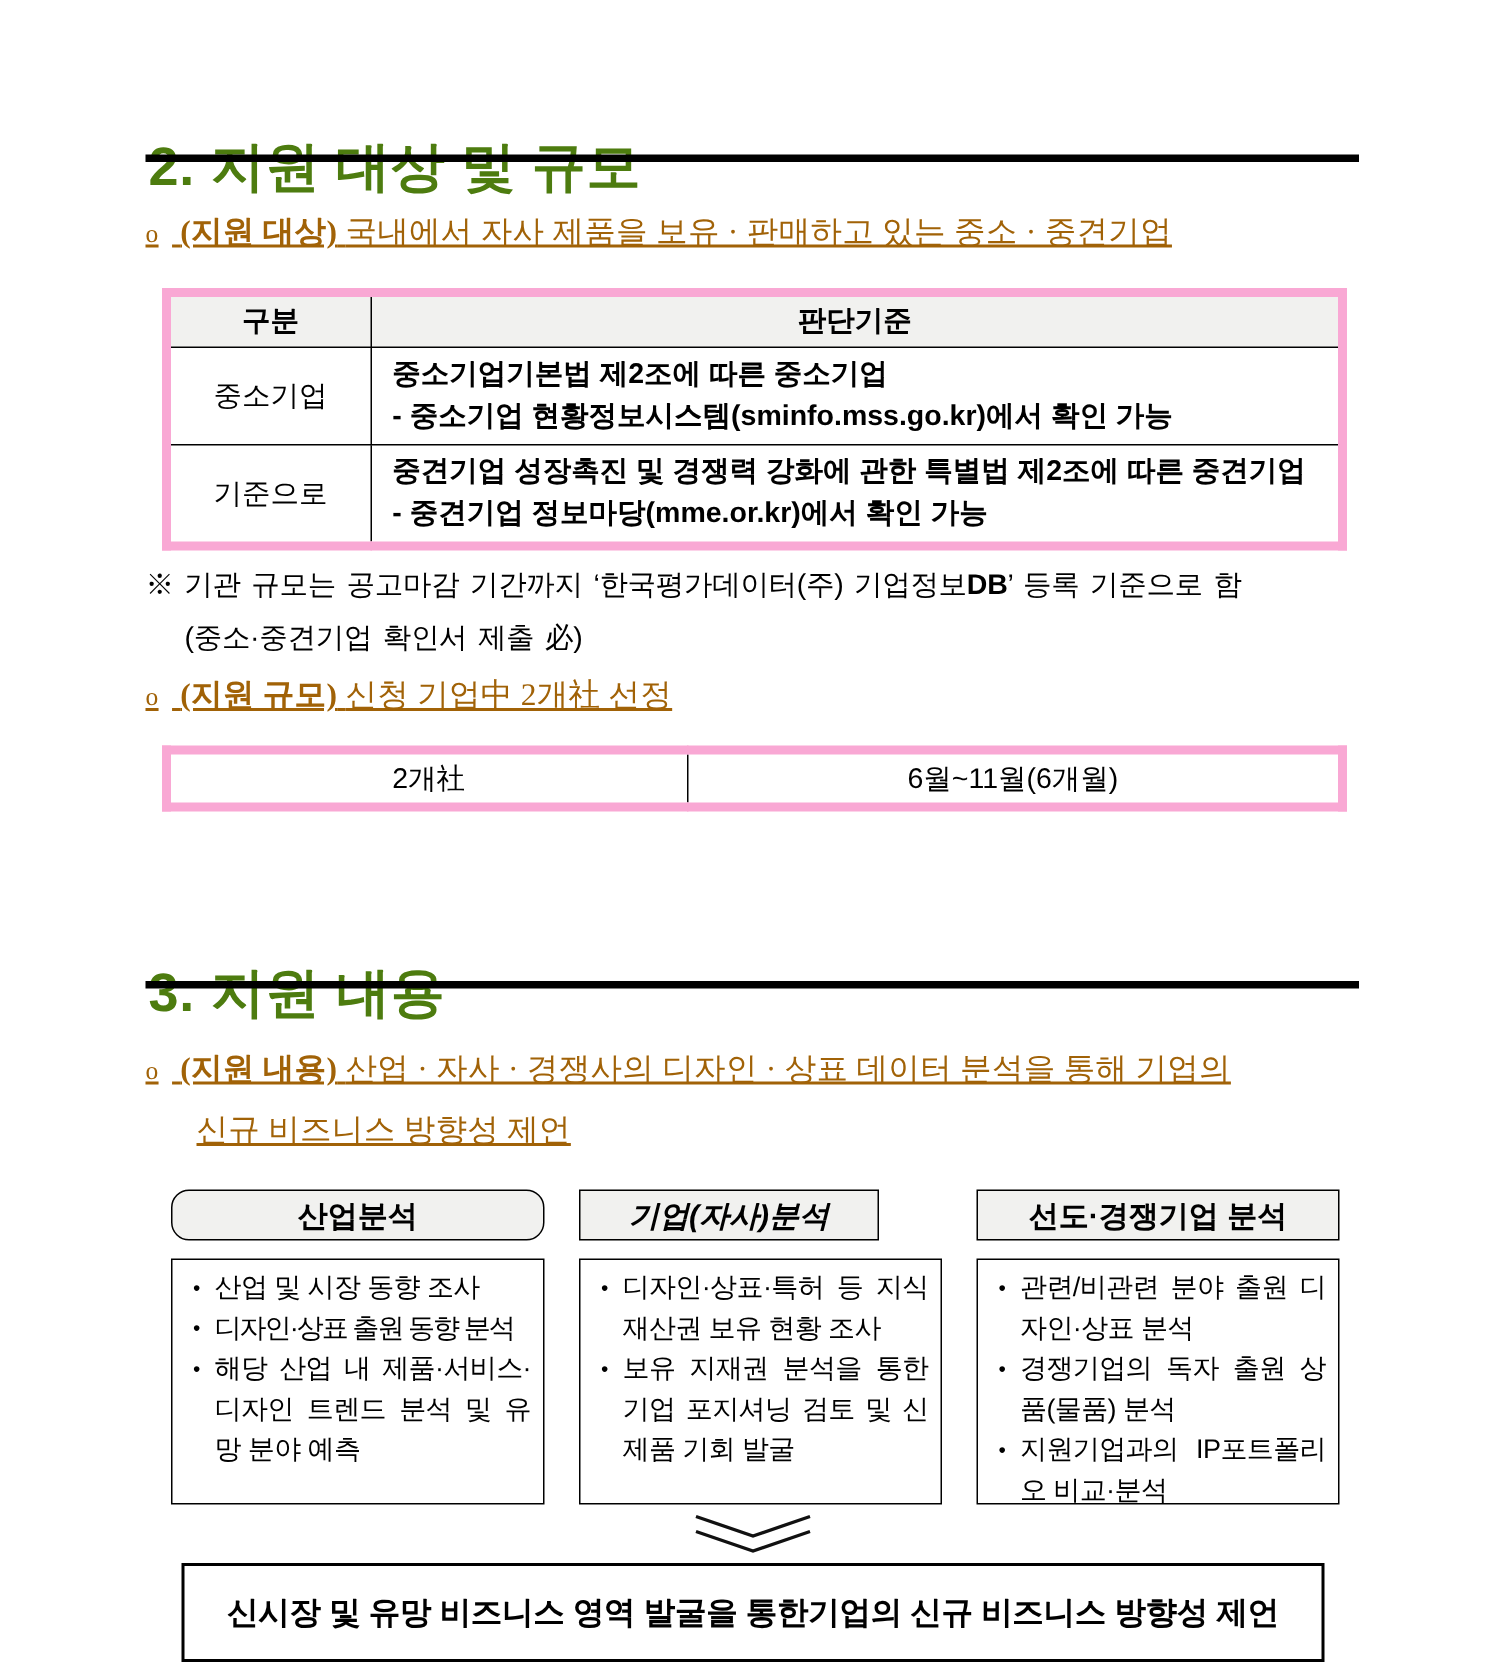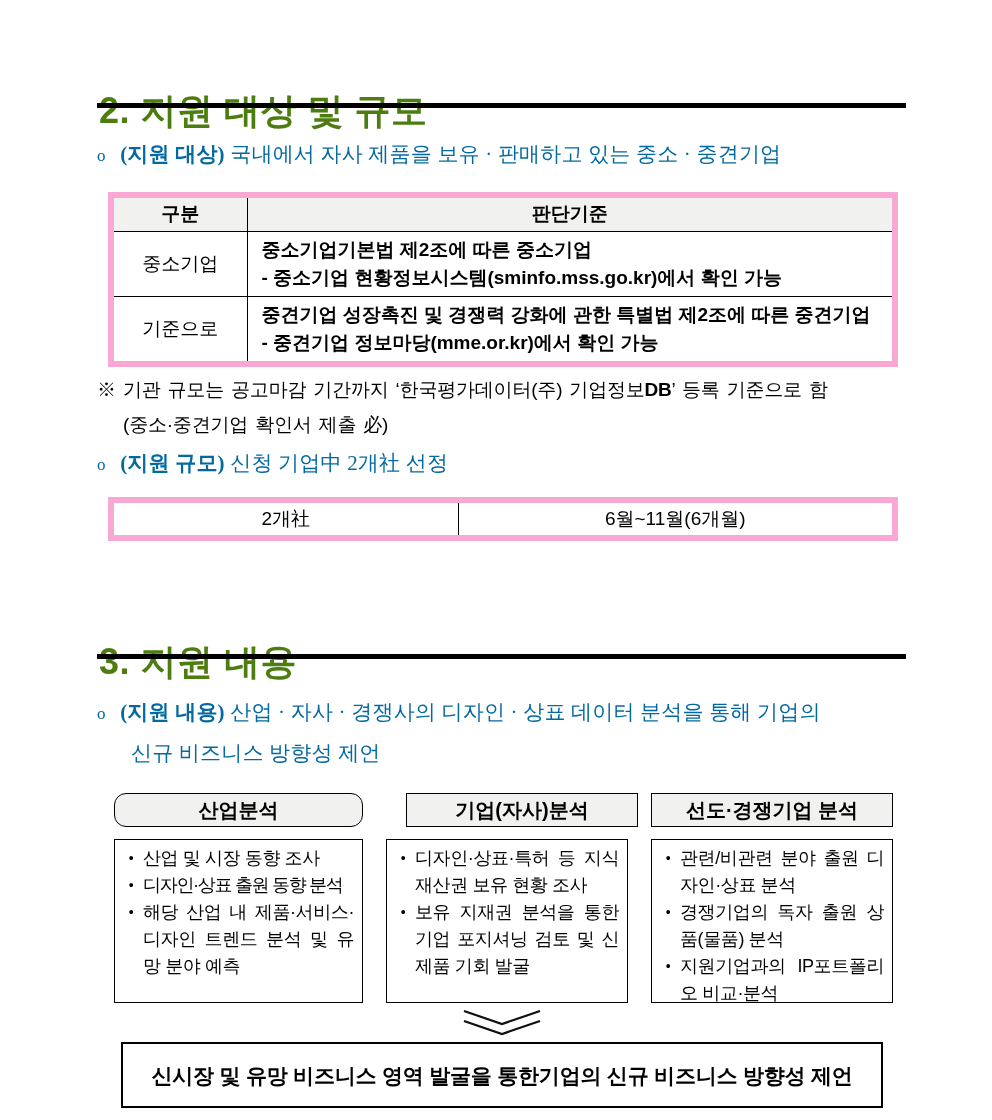--- a/index.html
+++ b/index.html
@@ -12,21 +12,21 @@
   
   .sec-title{
     font-family:"Liberation Sans",sans-serif;
     font-weight:900;font-size:36px;letter-spacing:0.5px;color:#4d7c0f;
     white-space:nowrap;
   }
   .rule{background:#000;height:5px;}
   
   .para{
     font-family:"Liberation Serif",serif;
-    font-size:21px;color:#0369a1;white-space:nowrap;letter-spacing:0.2px;
+    font-size:21px;color:#a16207;white-space:nowrap;letter-spacing:0.2px;text-decoration:underline;
   }
   .para .o{font-size:17px;margin-right:9px;}
   .para b{font-weight:700;}
   
   table{border-collapse:collapse;table-layout:fixed;}
   .doc-table{border:6px solid #f9a8d4;}
   .doc-table th,.doc-table td{
     border:1.5px solid #000;font-size:19px;color:#000;
     font-family:"Liberation Sans",sans-serif;
   }
@@ -134,21 +134,21 @@
   <p class="para abs" style="left:97px;top:698px;margin:0;">
     <span class="o">o</span>
     <b>(지원 내용)</b>
     <span>산업 · 자사 · 경쟁사의 디자인 · 상표 데이터 분석을 통해 기업의</span>
   </p>
   <p class="para abs" style="left:131px;top:739px;margin:0;">
     <span>신규 비즈니스 방향성 제언</span>
   </p>
 
   <div class="col-head abs" style="left:114px;top:793px;width:249px;height:34px;box-sizing:border-box;border-radius:12px;">산업분석</div>
-  <div class="col-head abs" style="left:406px;top:793px;width:232px;height:34px;box-sizing:border-box;">기업(자사)분석</div>
+  <div class="col-head abs" style="left:386px;top:793px;width:200px;height:34px;box-sizing:border-box;font-style:italic;">기업(자사)분석</div>
   <div class="col-head abs" style="left:651px;top:793px;width:242px;height:34px;box-sizing:border-box;">선도·경쟁기업 분석</div>
 
   <div class="col-body abs" style="left:114px;top:839px;width:249px;height:164px;">
     <div class="li">
       <span class="dot">•</span>
       <span class="txt">산업 및 시장 동향 조사</span>
     </div>
     <div class="li">
       <span class="dot">•</span>
       <span class="txt" style="letter-spacing:-1.3px;">디자인·상표 출원 동향 분석</span>

